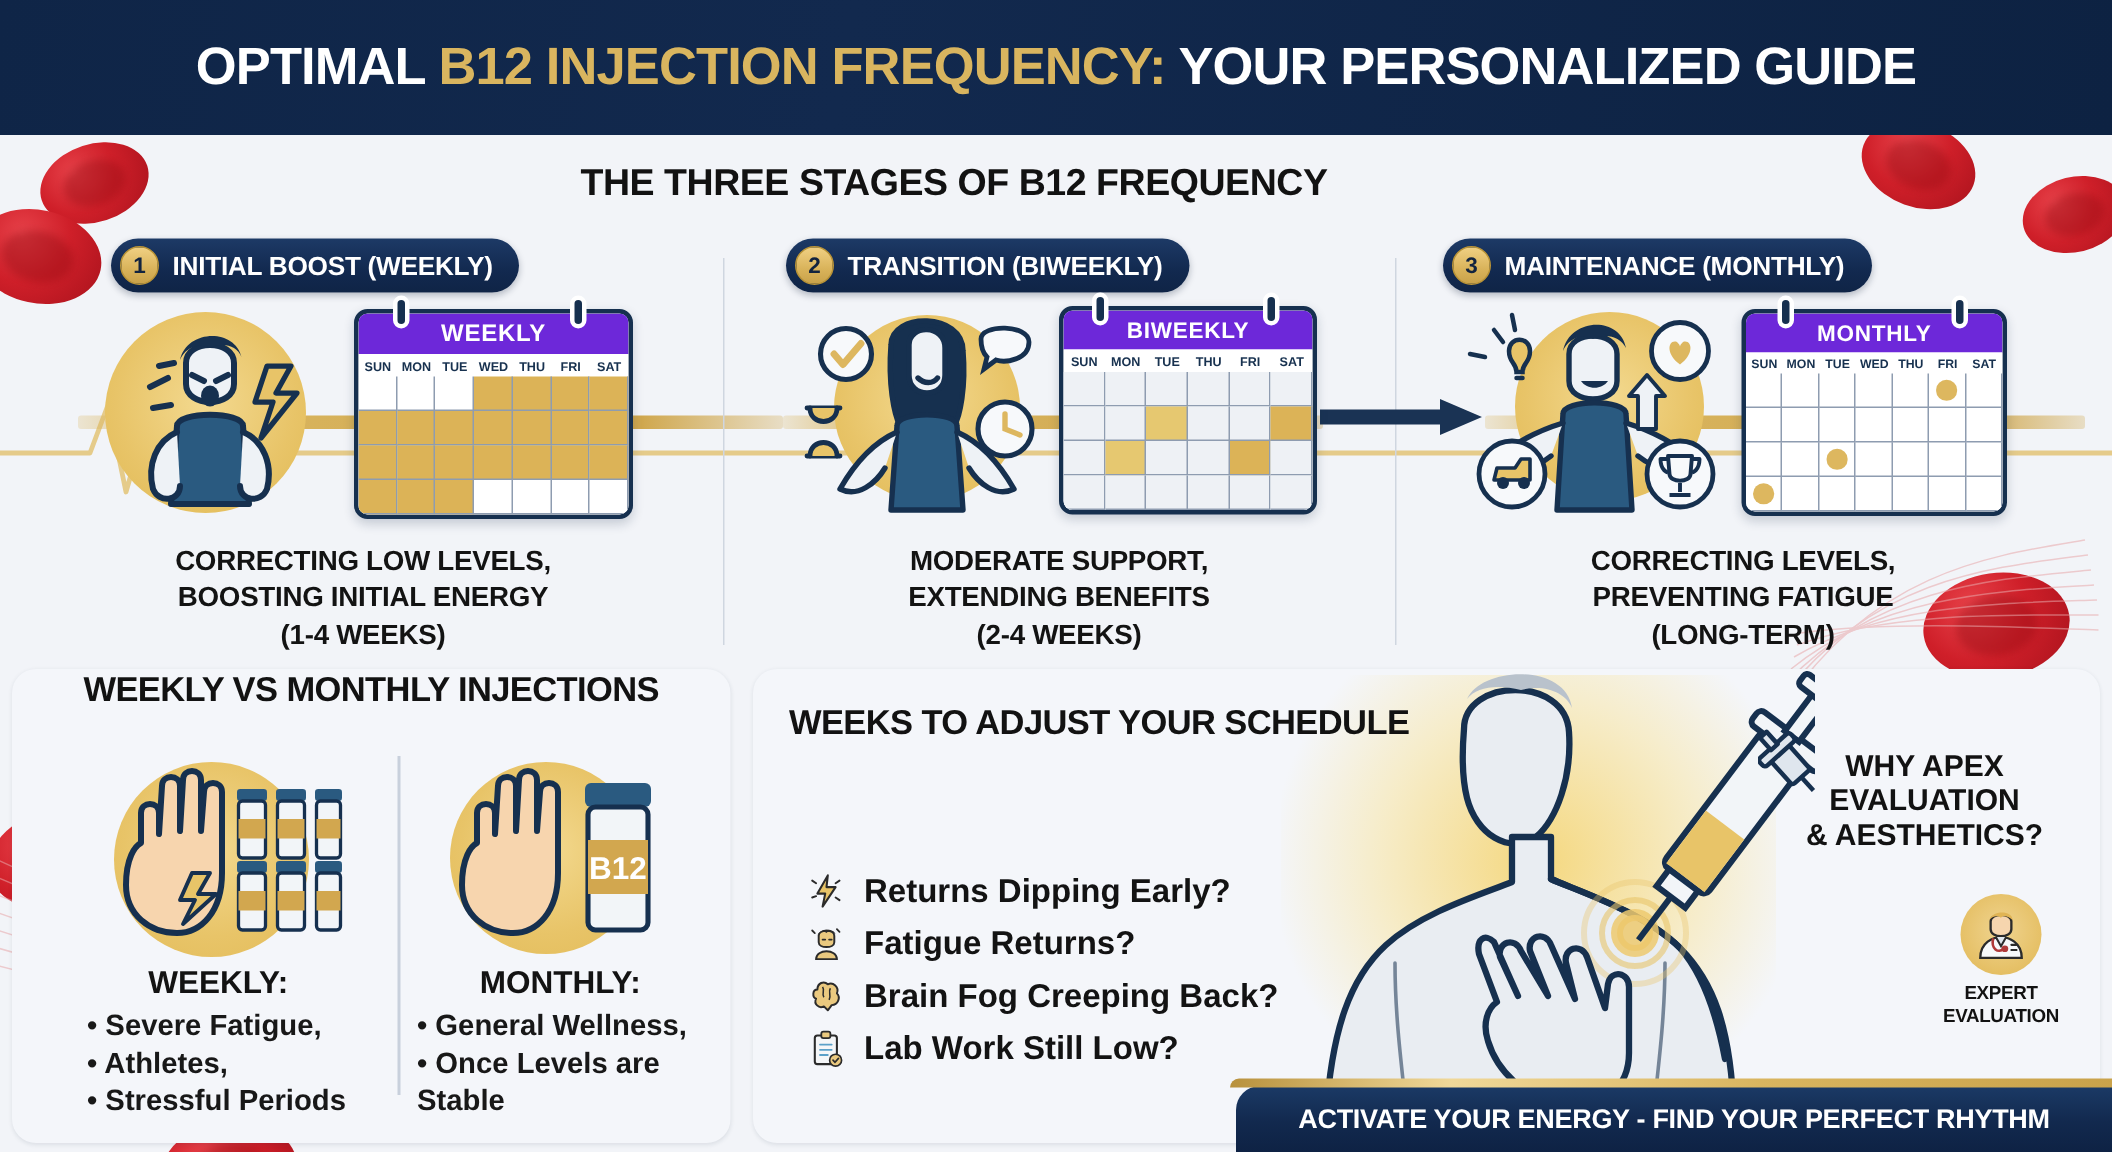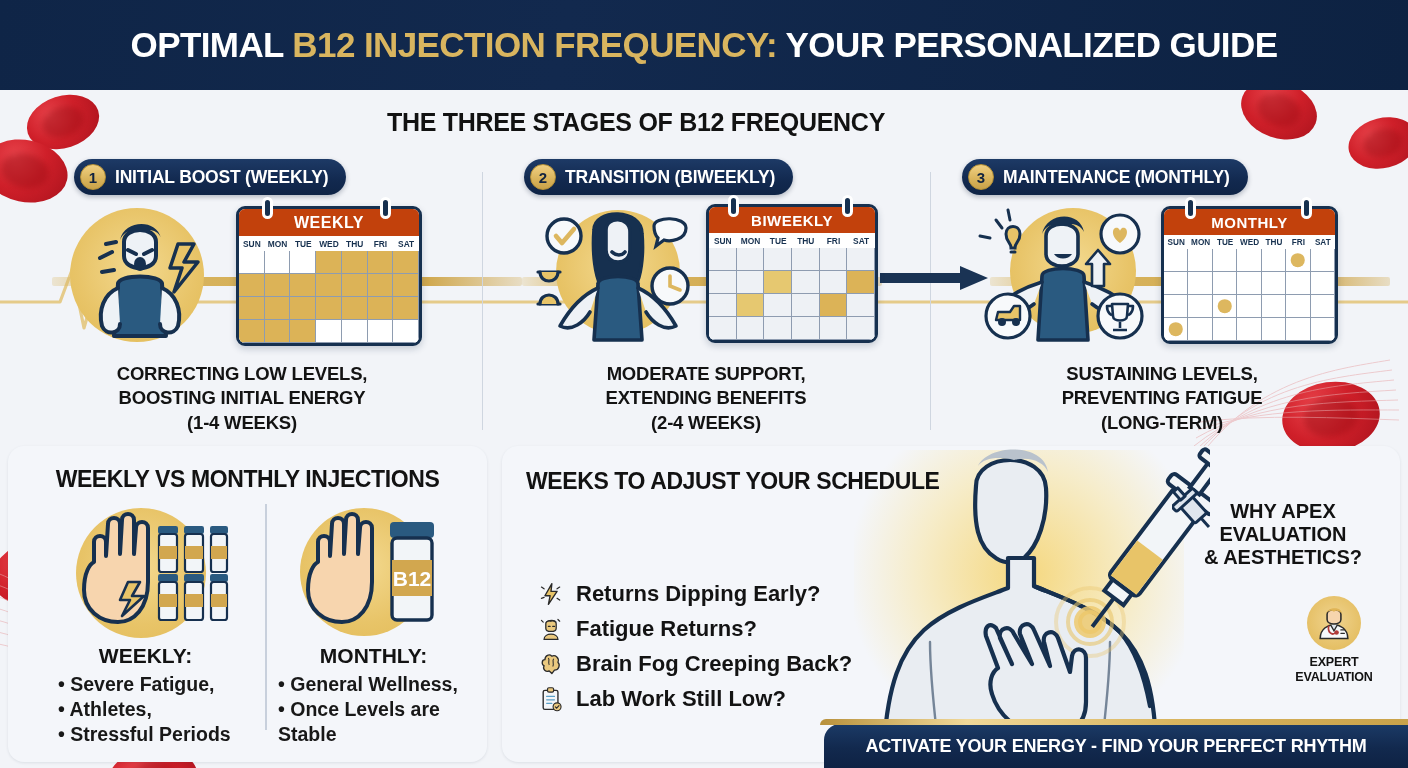--- a/index.html
+++ b/index.html
@@ -83,21 +83,21 @@
     position: absolute; top: 266px; left: 880px; width: 108px; height: 24px; z-index: 14;
   }
 
   
   .cal { position: absolute; z-index: 14; }
   .cal-body {
     background: #ffffff; border: 3px solid #16304f; border-radius: 9px;
     overflow: hidden; box-shadow: 0 3px 7px rgba(20,40,70,.20);
   }
   .cal-title {
-    background: #c2410c; color: #fff; text-align: center;
+    background: #6d28d9; color: #fff; text-align: center;
     font-weight: 800; letter-spacing: .5px; padding: 5px 0 4px;
   }
   .cal-dow { display: grid; background:#fff; }
   .cal-dow span {
     text-align: center; font-weight: 700; color: #17314f;
     padding: 3px 0 2px;
   }
   .cal-grid { display: grid; background: #ffffff; }
   .cal-cell { border-right: 1px solid #8e9cb0; border-bottom: 1px solid #8e9cb0; position: relative; }
   .cal-cell.fill { background: #dcb357; }
@@ -468,27 +468,27 @@
           <div class="cal-cell"></div>
           <div class="cal-cell"></div>
           <div class="cal-cell"></div>
           <div class="cal-cell"></div>
           <div class="cal-cell"></div>
         </div>
     </div>
   </div>
 
   <div class="stage-caption" style="left:952px; top:362px; width:420px;">
-    <div>SUSTAINING LEVELS,</div>
+    <div>CORRECTING LEVELS,</div>
     <div>PREVENTING FATIGUE</div>
     <div>(LONG-TERM)</div>
   </div>
 
   <div class="panel panel-left">
-    <div class="panel-title" style="margin-top:20px;">WEEKLY VS MONTHLY INJECTIONS</div>
+    <div class="panel-title" style="">WEEKLY VS MONTHLY INJECTIONS</div>
     <div class="vs-divider" style="left:257px; top:58px; height:226px;"></div>
 
     <div style="position:absolute; left:68px; top:62px; width:130px; height:130px; border-radius:50%;
                 background: radial-gradient(circle at 50% 45%, #f3d98f 0%, #e8c468 60%, #e2bb58 100%);"></div>
     <svg style="position:absolute; left:62px; top:52px; width:160px; height:150px;" viewBox="0 0 160 150">
       <path d="M14,92 C14,74 20,66 24,64 L24,44 C24,36 36,36 36,44 L36,58 L38,26 C38,18 50,18 50,26 L50,56 L52,22 C52,14 64,14 64,22 L64,56 L66,30 C66,22 78,22 78,30 L78,84 C78,110 64,124 48,124 C30,124 14,112 14,92 Z" fill="#f7d5ae" stroke="#16304f" stroke-width="4" stroke-linejoin="round"></path>
       <path d="M58,84 L70,84 L62,98 L74,98 L52,118 L60,102 L50,102 Z" fill="#e8c468" stroke="#16304f" stroke-width="2.6" stroke-linejoin="round"></path>
       <g>
         <g transform="translate(88,28)">
             <rect x="0" y="0" width="20" height="8" rx="2.2" fill="#2a5a80"></rect>

